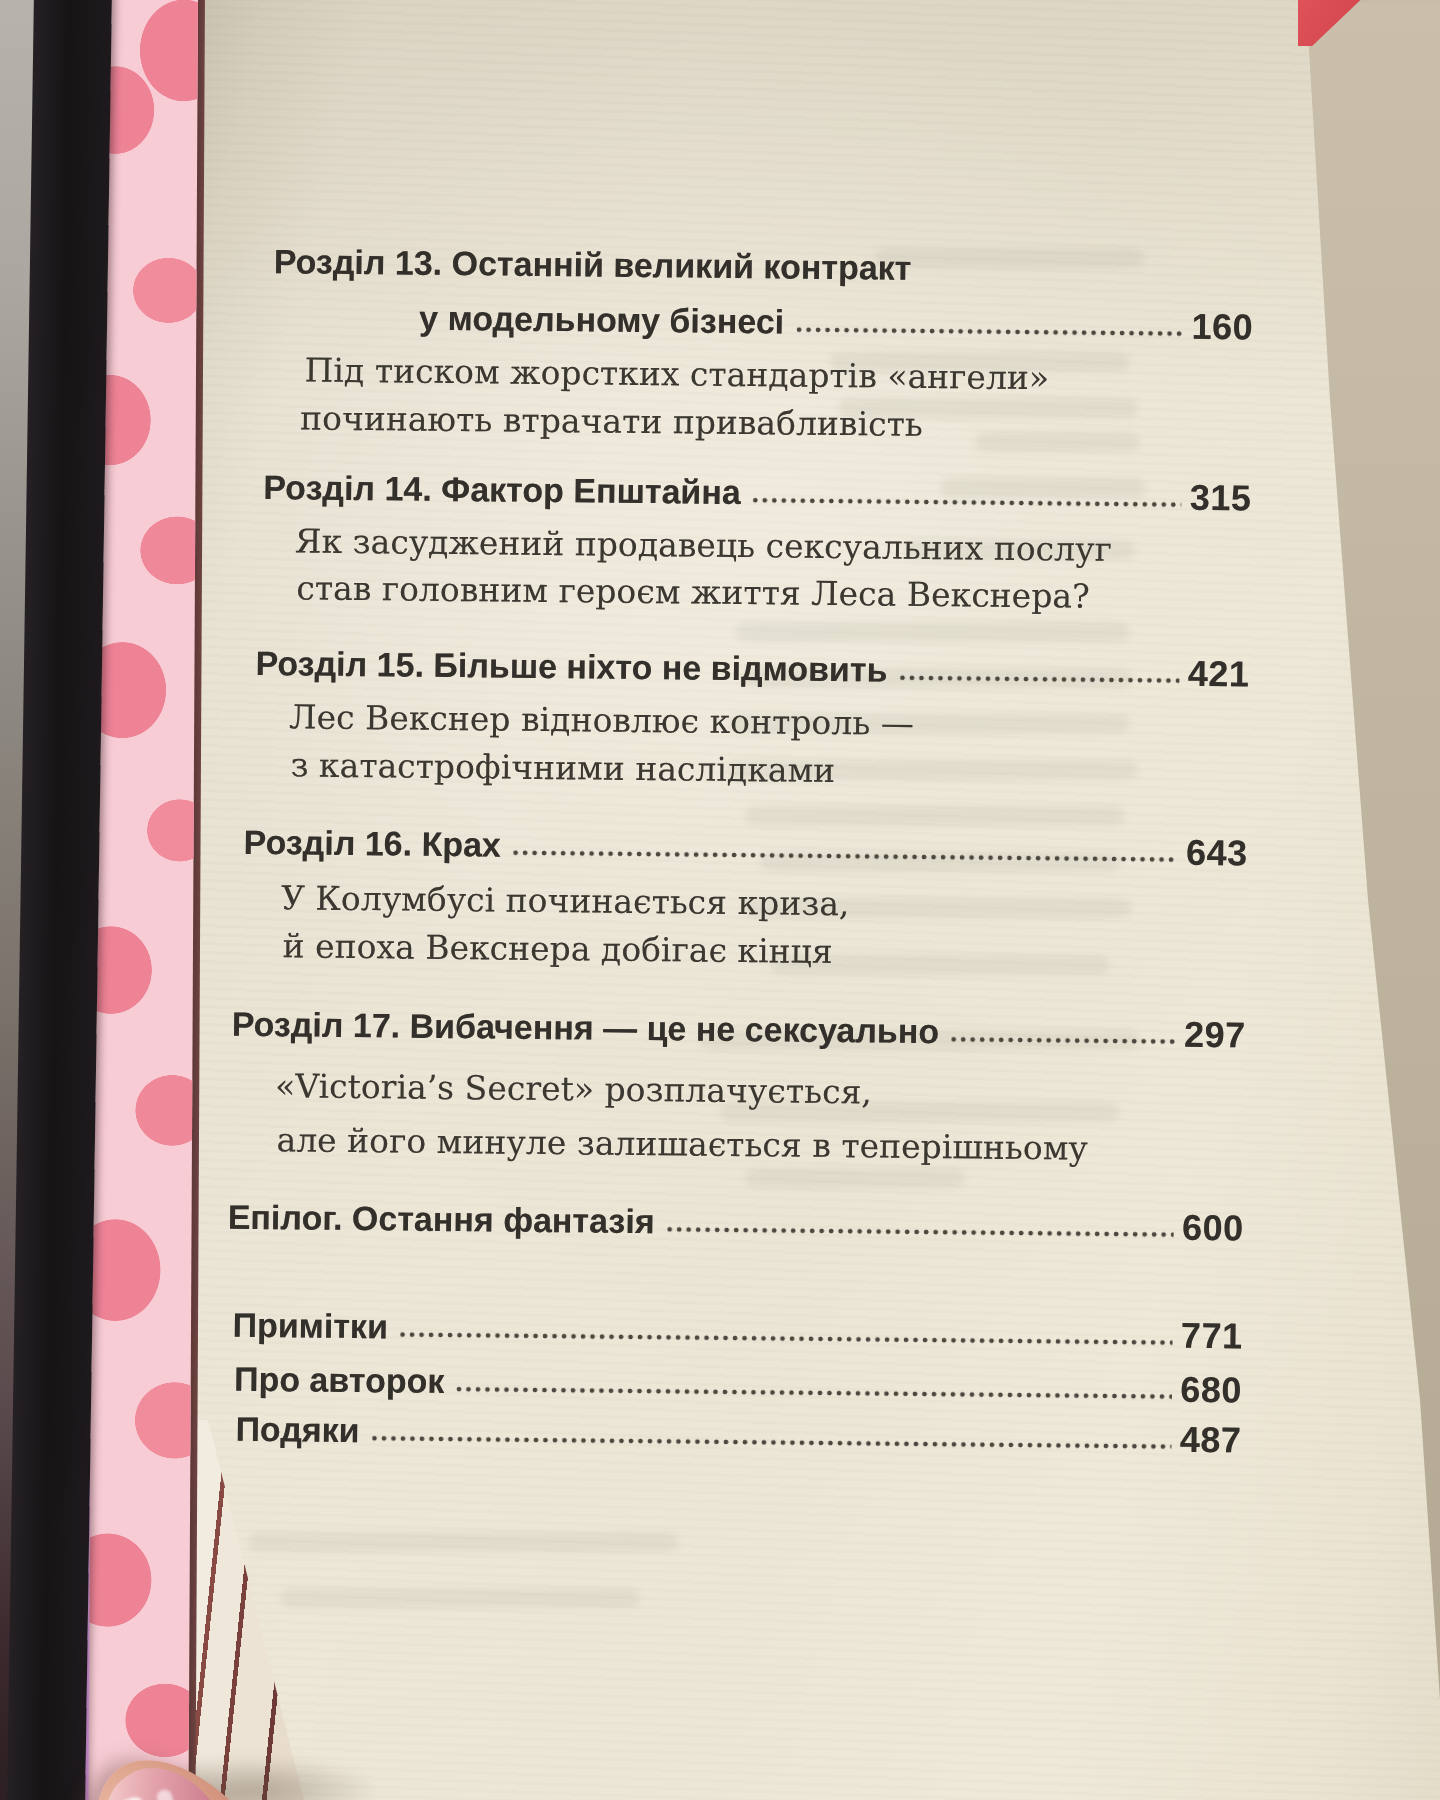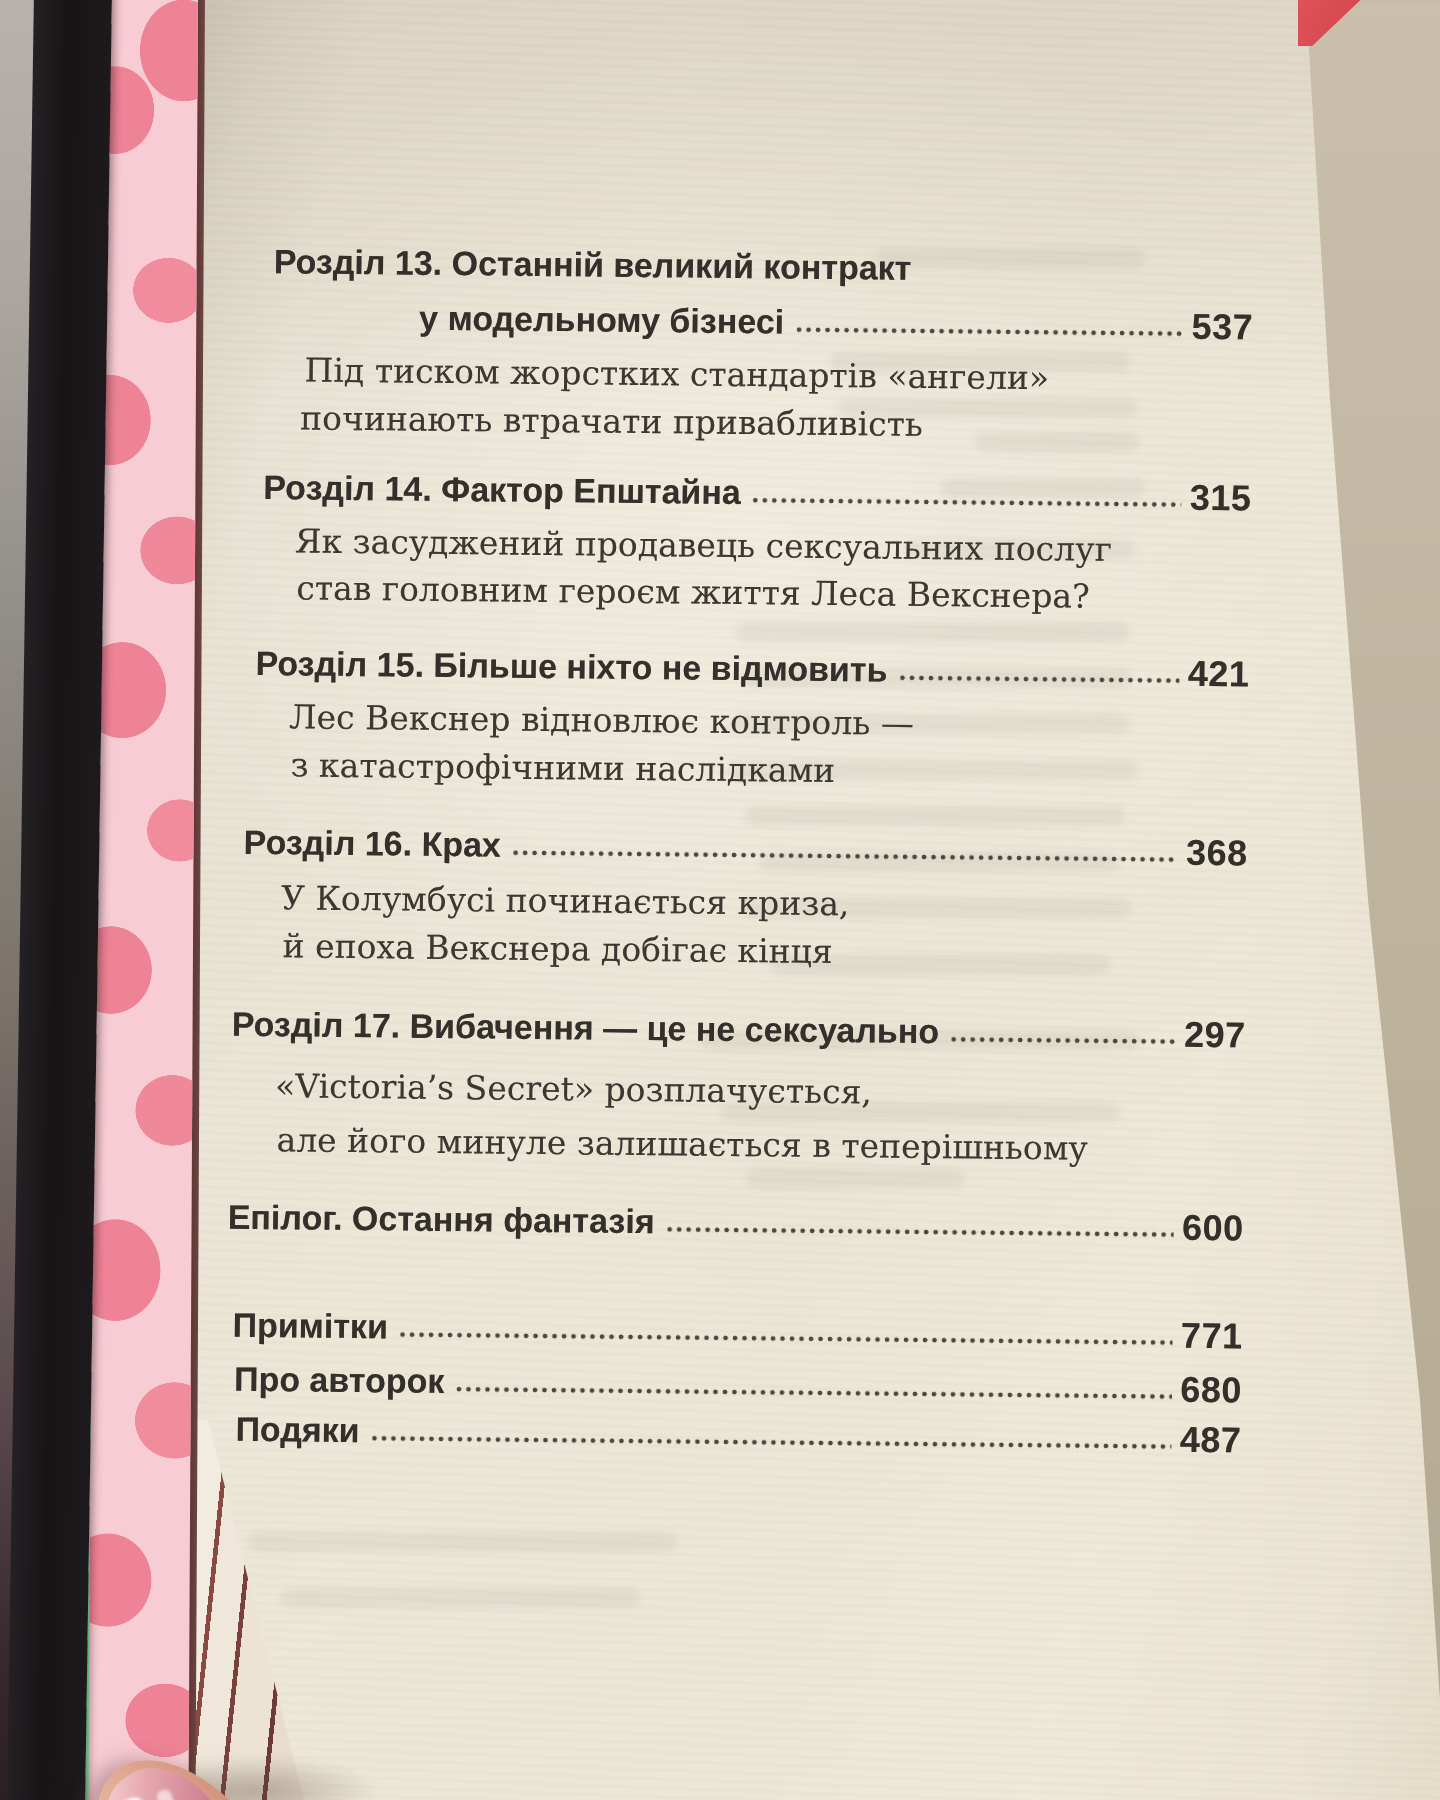--- a/index.html
+++ b/index.html
@@ -1,18 +1,18 @@
 <!DOCTYPE html>
 <html><head>
 <meta charset="utf-8">
 <style>
   html,body{margin:0;padding:0;background:#222;}
   .photo{
     position:relative;width:1440px;height:1800px;overflow:hidden;
-    background:#86efac;
+    background:#f0abfc;
     font-family:"Liberation Sans",sans-serif;
   }
   
   .page{
     position:absolute;left:186px;top:0;width:1254px;height:1800px;z-index:1;
     background-image:
       radial-gradient(900px 740px at 46% 30%, rgba(255,253,243,.30), rgba(255,253,243,0) 72%),
       repeating-linear-gradient(2deg, rgba(120,110,88,.03) 0 3px, rgba(0,0,0,0) 3px 9px),
       linear-gradient(104deg,#cfc9b8 0%,#ded8c8 5%,#e7e1d2 11%,#eae4d5 30%,#e9e3d3 55%,#ece6d6 76%,#e7e0cf 92%,#e0d8c4 100%);
   }
@@ -162,21 +162,21 @@
   <div class="ghost" style="left:280px;top:1588px;width:360px"></div>
 
   <div class="toc">
 
     <div class="row" style="top:242px;left:36px;width:980px">
       <span class="lbl">Розділ 13. Останній великий контракт</span>
     </div>
     <div class="row" style="top:297px;left:36px;width:980px">
       <span class="lbl" style="margin-left:146px">у модельному бізнесі</span>
       <span class="leader"></span>
-      <span class="num">537</span>
+      <span class="num">160</span>
     </div>
     <div class="d" style="top:350px;left:68px">Під тиском жорстких стандартів «ангели»</div>
     <div class="d" style="top:398px;left:64px">починають втрачати привабливість</div>
 
     <div class="row" style="top:468px;left:28px;width:988px">
       <span class="lbl">Розділ 14. Фактор Епштайна</span>
       <span class="leader"></span>
       <span class="num">315</span>
     </div>
     <div class="d" style="top:521px;left:60px">Як засуджений продавець сексуальних послуг</div>
@@ -186,21 +186,21 @@
       <span class="lbl">Розділ 15. Більше ніхто не відмовить</span>
       <span class="leader"></span>
       <span class="num">421</span>
     </div>
     <div class="d" style="top:697px;left:56px">Лес Векснер відновлює контроль —</div>
     <div class="d" style="top:745px;left:58px">з катастрофічними наслідками</div>
 
     <div class="row" style="top:823px;left:12px;width:1004px">
       <span class="lbl">Розділ 16. Крах</span>
       <span class="leader"></span>
-      <span class="num">368</span>
+      <span class="num">643</span>
     </div>
     <div class="d" style="top:878px;left:50px">У Колумбусі починається криза,</div>
     <div class="d" style="top:926px;left:52px">й епоха Векснера добігає кінця</div>
 
     <div class="row" style="top:1005px;left:2px;width:1014px">
       <span class="lbl">Розділ 17. Вибачення — це не сексуально</span>
       <span class="leader"></span>
       <span class="num">297</span>
     </div>
     <div class="d" style="top:1066px;left:46px">«Victoria’s Secret» розплачується,</div>

